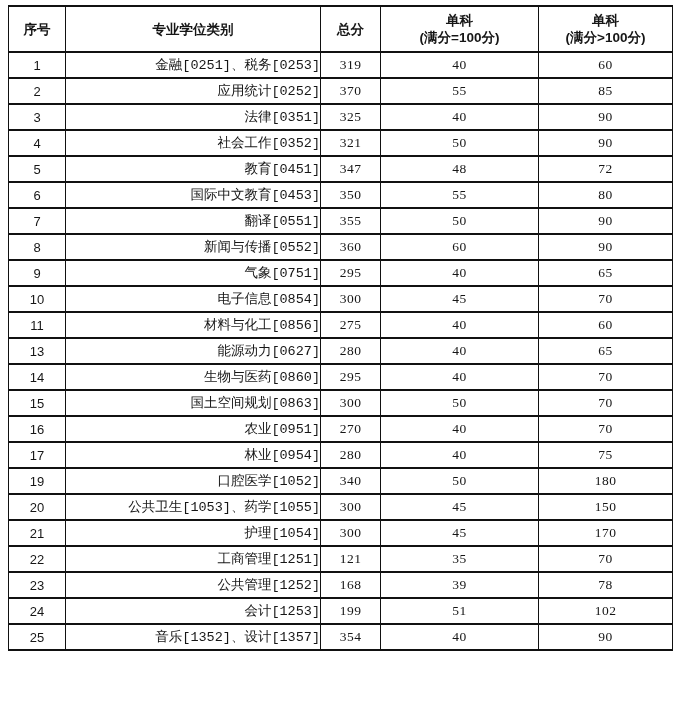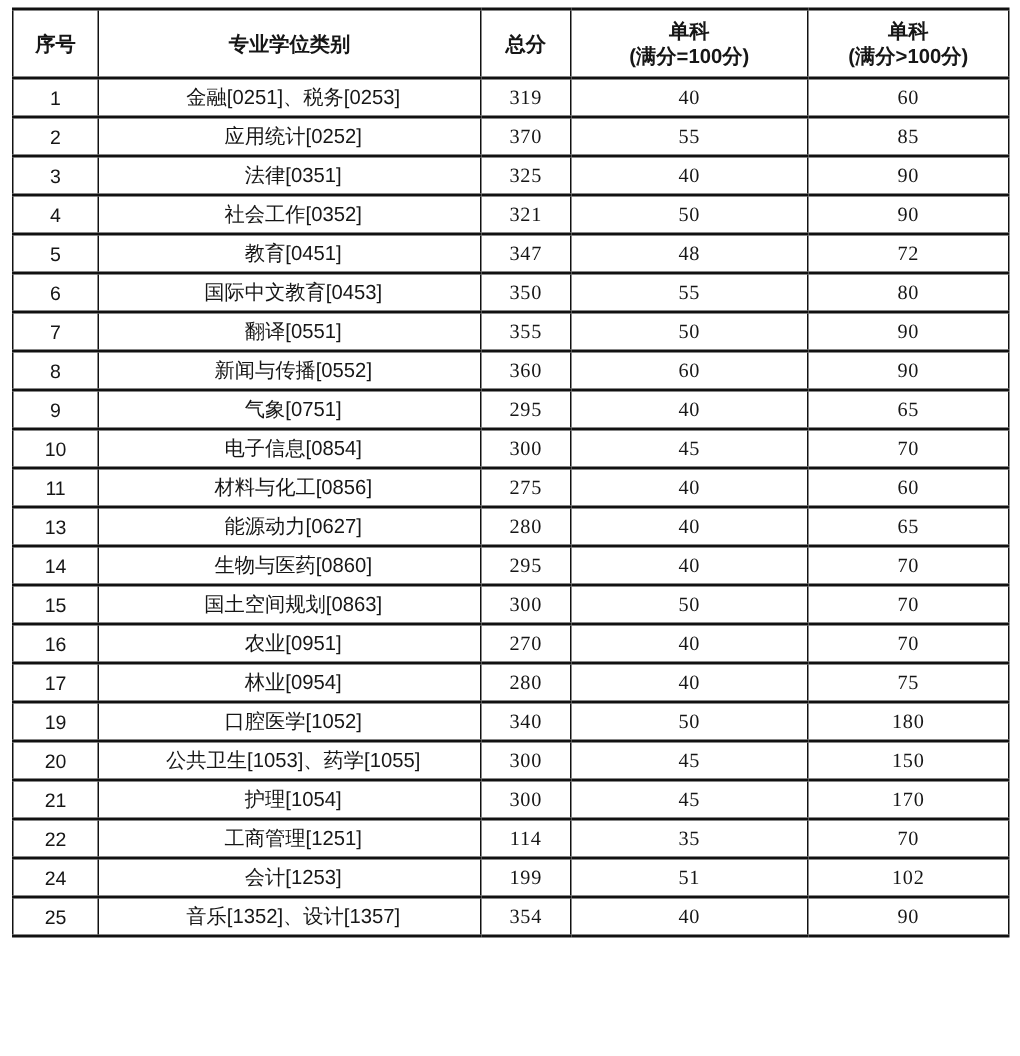--- a/index.html
+++ b/index.html
@@ -51,23 +51,23 @@
   .col-total    { width: 60px; }
   .col-s100     { width: 158px; }
   .col-sover    { width: 134px; }
 
   td.cell-no {
     text-align: center;
     font-family: "Liberation Sans", sans-serif;
     font-size: 13px;
   }
   td.cell-category {
-    text-align: center;
+    text-align: right;
     padding-left: 5px;
-    font-family: Liberation Sans, sans-serif;
+    font-family: Liberation Mono, monospace;
     font-size: 13.5px;
     margin-left: 16px;
   }
   td.cell-num {
     text-align: center;
     font-family: "Liberation Serif", serif;
     font-size: 13.5px;
     letter-spacing: 0.5px;
   }
   .th-sub {
@@ -238,23 +238,30 @@
         <tr>
           <td class="cell-no">21</td>
           <td class="cell-category">护理[1054]</td>
           <td class="cell-num">300</td>
           <td class="cell-num">45</td>
           <td class="cell-num">170</td>
         </tr>
         <tr>
           <td class="cell-no">22</td>
           <td class="cell-category">工商管理[1251]</td>
-          <td class="cell-num">114</td>
+          <td class="cell-num">121</td>
           <td class="cell-num">35</td>
           <td class="cell-num">70</td>
+        </tr>
+        <tr>
+          <td class="cell-no">23</td>
+          <td class="cell-category">公共管理[1252]</td>
+          <td class="cell-num">168</td>
+          <td class="cell-num">39</td>
+          <td class="cell-num">78</td>
         </tr>
         <tr>
           <td class="cell-no">24</td>
           <td class="cell-category">会计[1253]</td>
           <td class="cell-num">199</td>
           <td class="cell-num">51</td>
           <td class="cell-num">102</td>
         </tr>
         <tr>
           <td class="cell-no">25</td>

